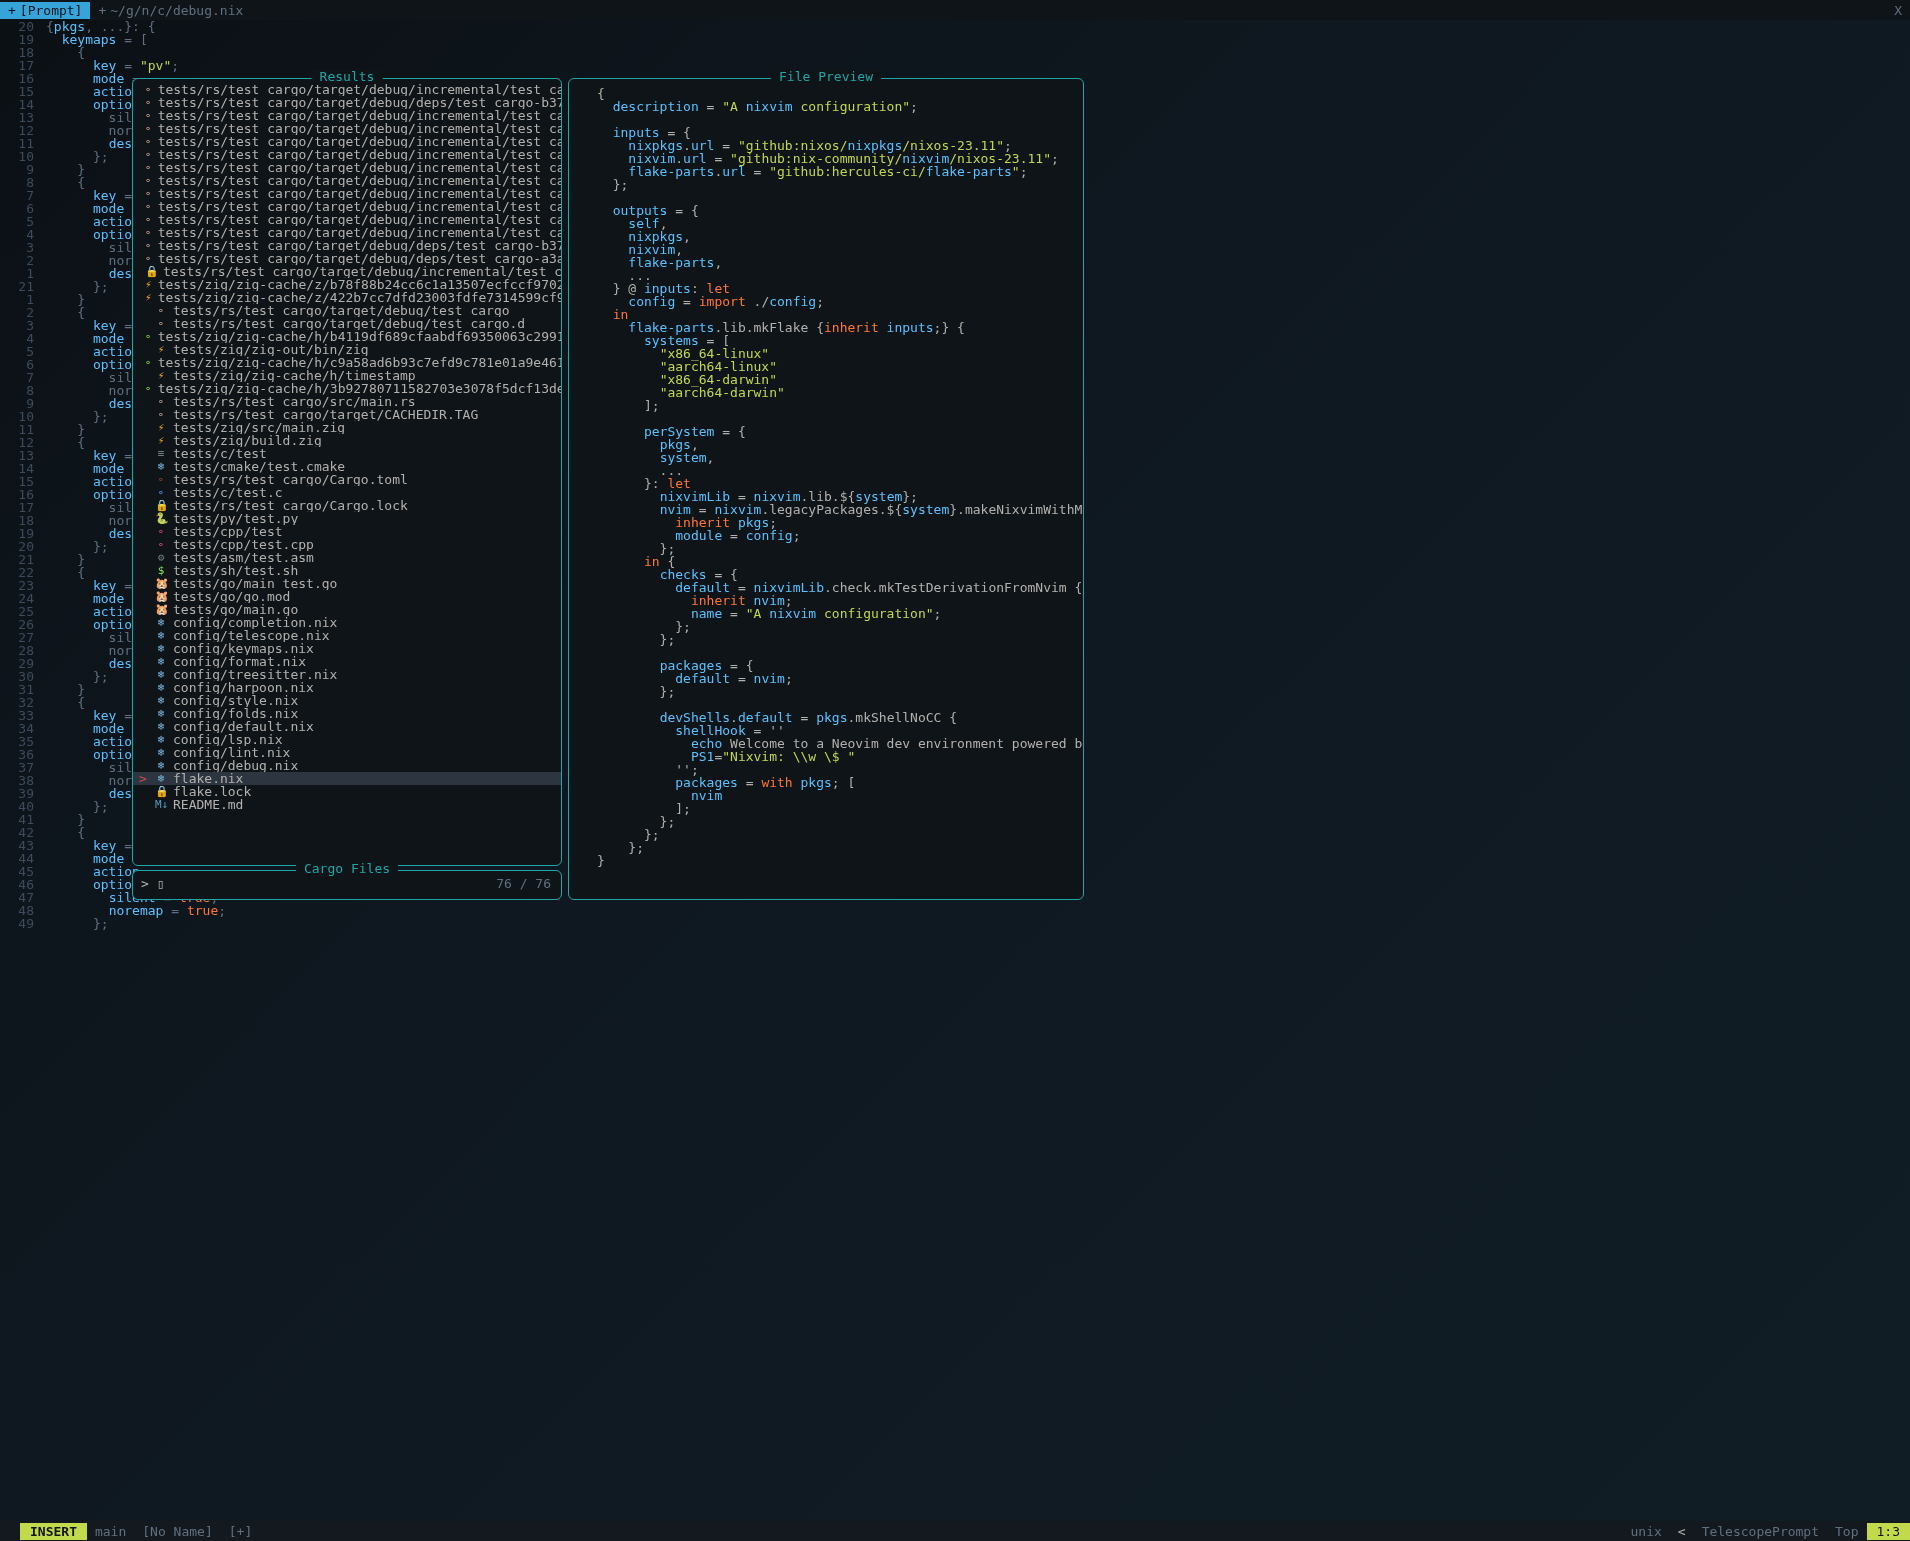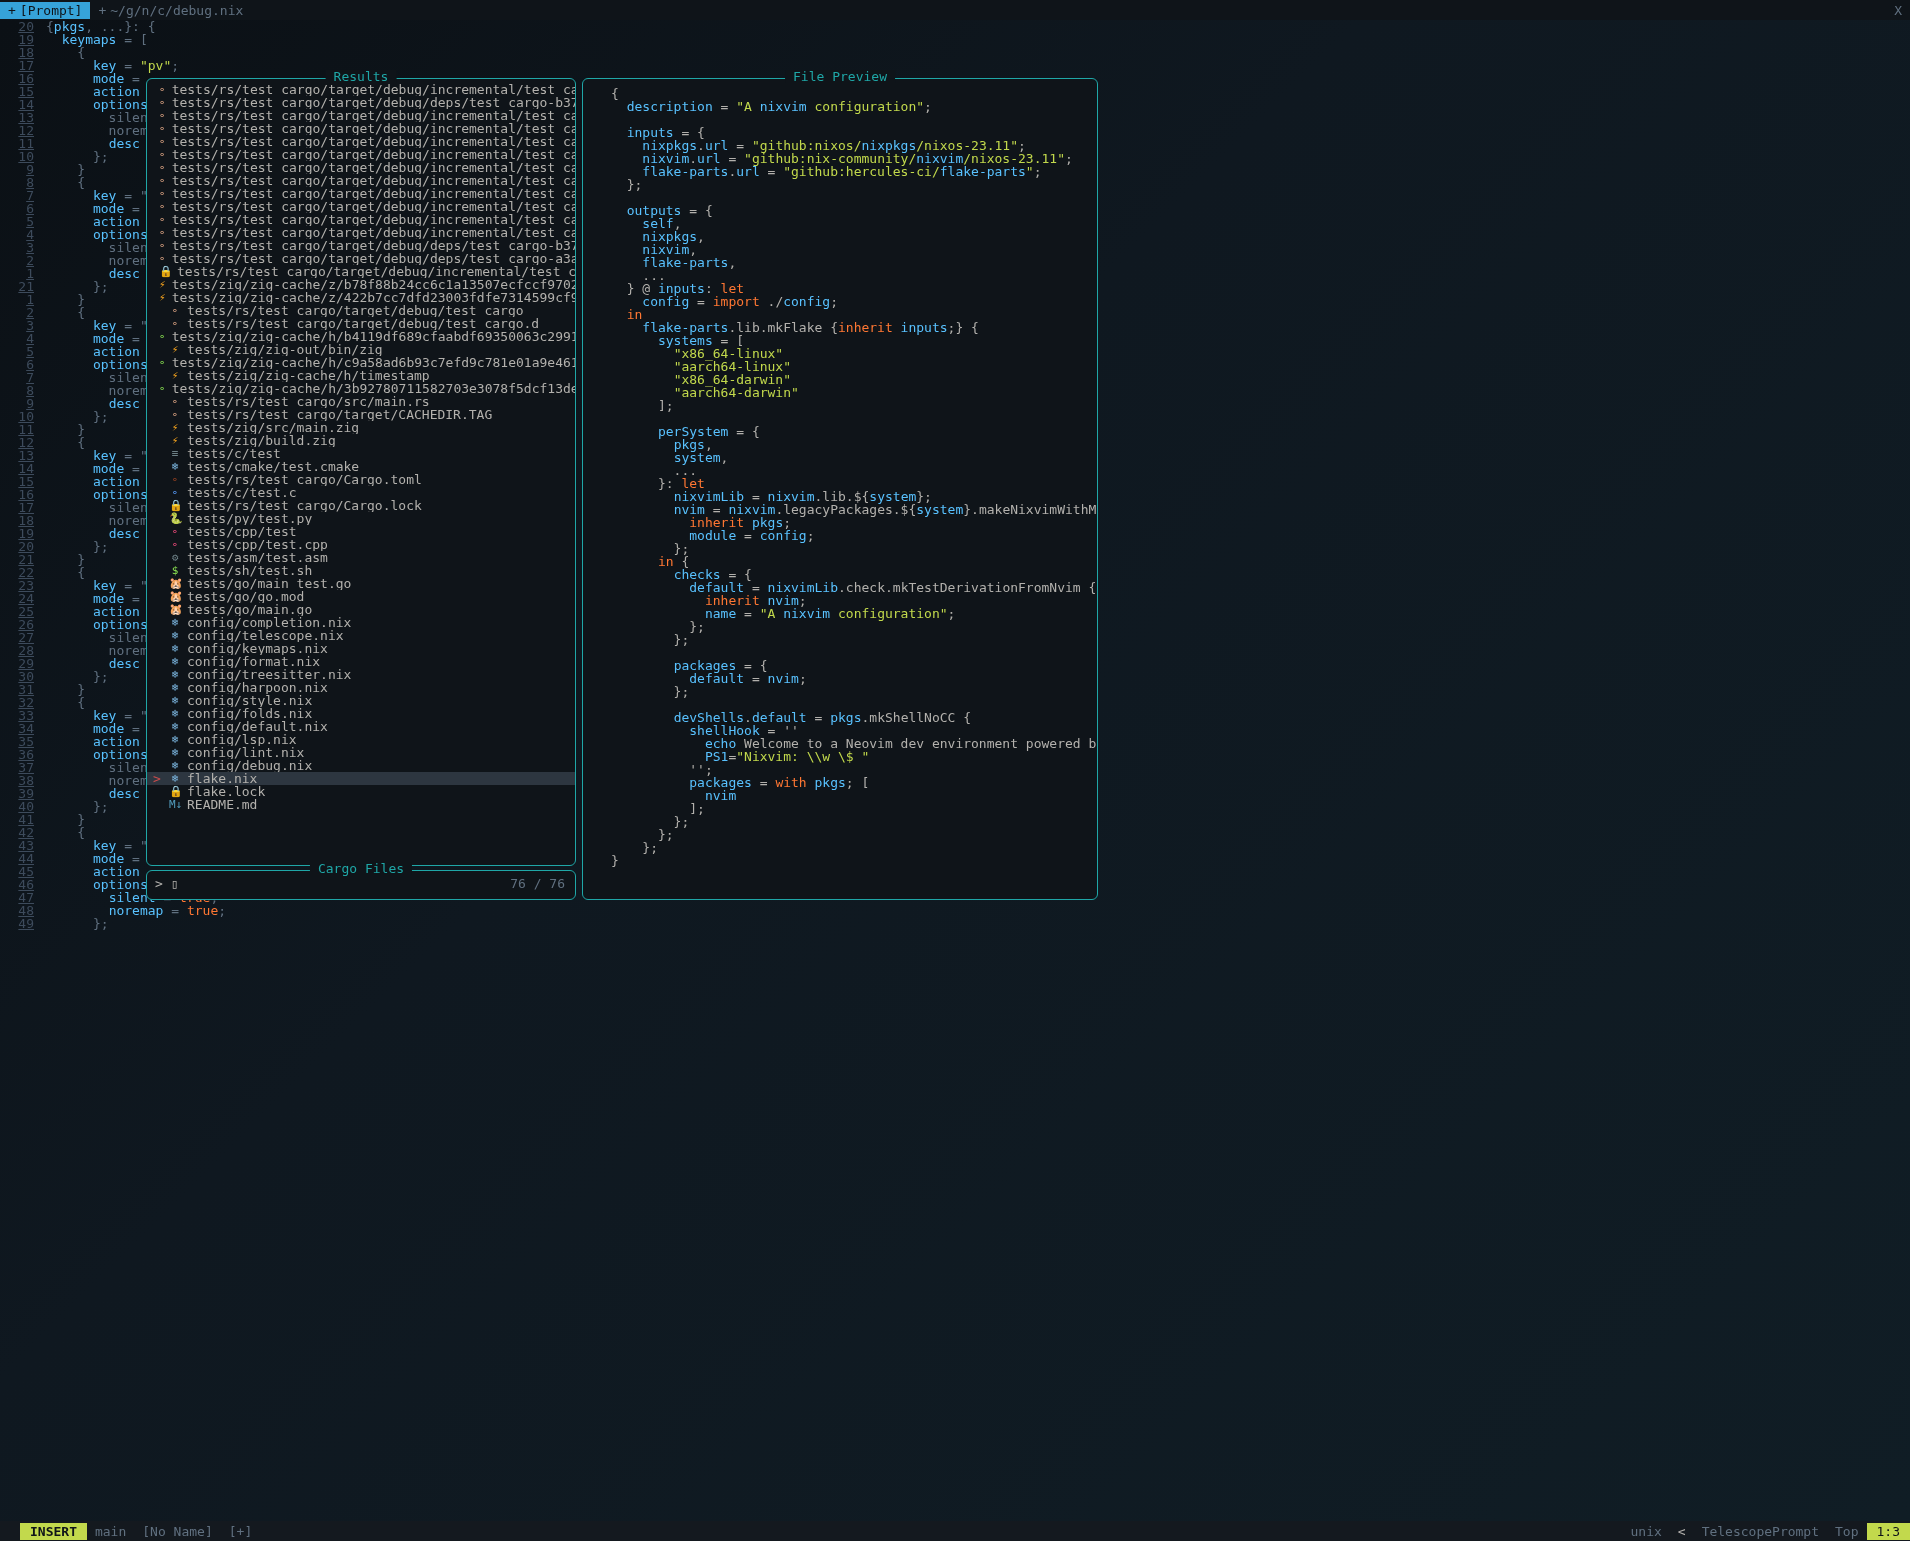--- a/index.html
+++ b/index.html
@@ -36,41 +36,39 @@
     background: linear-gradient(135deg, #0b1015 0%, #0f1820 40%, #101d25 100%);
   }
   .gutter {
     position: absolute;
     top: 20px; left: 0;
     width: 42px;
     text-align: right;
     color: #3d4b5c;
     font-size: 13px;
     line-height: 13px;
-    text-decoration: underline;
   }
   .gutter .ln { height: 13px; padding-right: 8px; }
   .code-col {
     position: absolute;
     top: 20px; left: 46px;
     color: #607080;
     font-size: 13px;
     line-height: 13px;
     white-space: pre;
   }
   .code-col .cl { height: 13px; }
   .kw { color: #ff7733; }
   .str { color: #c2d94c; }
   .ident { color: #59c2ff; }
   .panel {
     position: absolute;
     border: 1px solid #1fa7a7;
     border-radius: 6px;
     background: #0f1419;
-    margin-left: 14px;
   }
   .panel-title {
     position: absolute;
     top: -9px;
     left: 50%;
     transform: translateX(-50%);
     background: #0f1419;
     padding: 0 8px;
     color: #1fa7a7;
     font-size: 13px;

